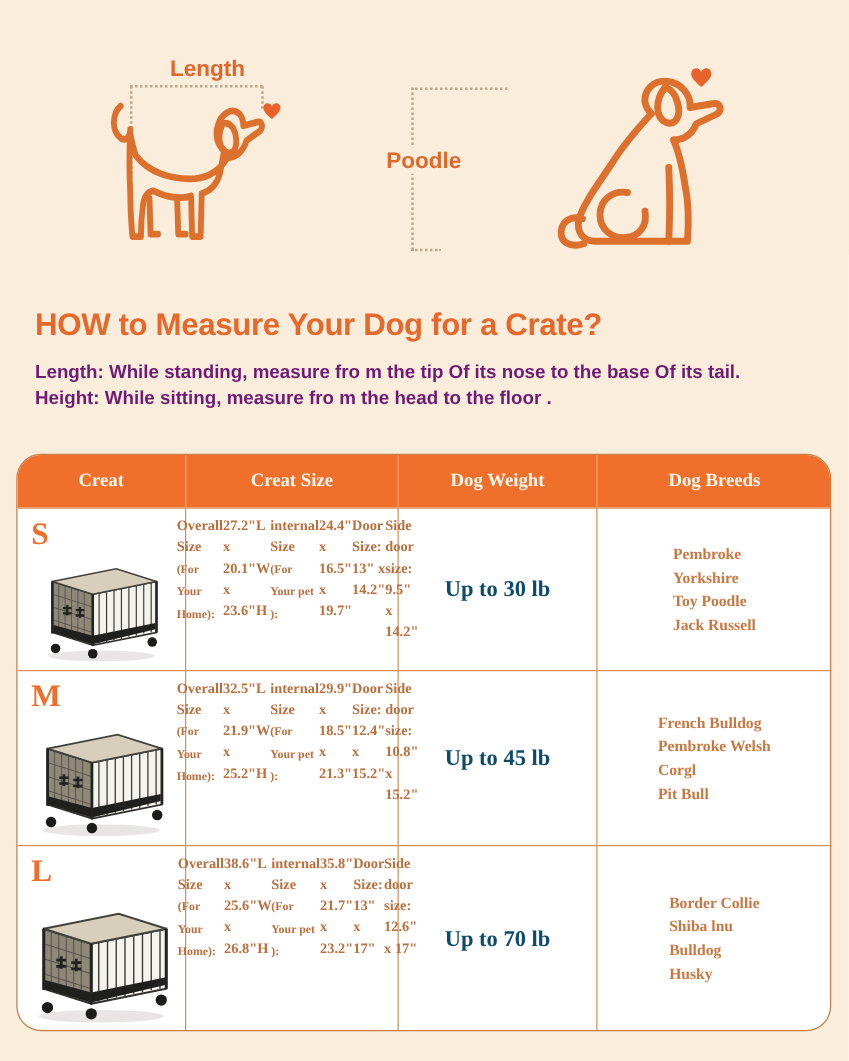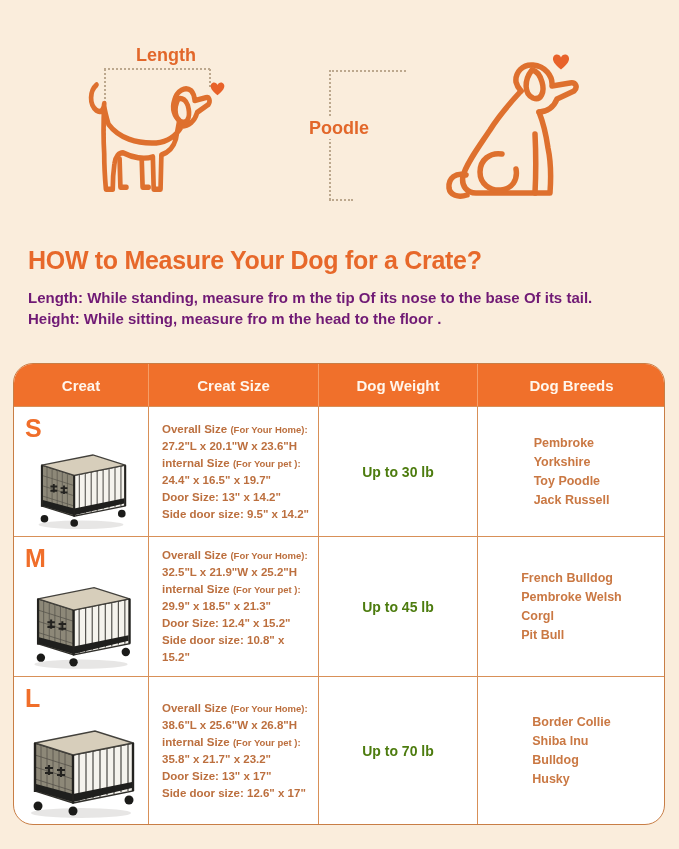--- a/index.html
+++ b/index.html
@@ -34,47 +34,48 @@
   .crate-table{
     position:absolute;left:13px;top:363px;width:652px;height:462px;
     background:#FFFFFF;
     border:1px solid #C87E46;
     border-radius:20px;
     overflow:hidden;
     display:grid;
     grid-template-columns:135px 170px 159px 187px;
     grid-template-rows:42px 130px 140px 149px;
     box-sizing:border-box;
+    font-family:Liberation Serif, serif;
   }
   .th{
     background:#F0702B;color:#FFF6EC;
     font-size:15px;font-weight:700;
     display:flex;align-items:center;justify-content:center;
   }
   .th.sep{border-right:1px solid #F59E67;}
   .cell{
     border-top:1px solid #D89058;
     box-sizing:border-box;
     position:relative;
   }
   .cell.sep{border-right:1px solid #D89058;}
   .letter{
     position:absolute;top:7px;left:11px;
     color:#F06E2A;font-size:25px;font-weight:800;
   }
   .crate-img{position:absolute;left:50%;bottom:5px;transform:translateX(-50%);}
   .sizecell{
-    display:flex;flex-direction:column;justify-content:center;
+    display:flex;flex-direction:row;justify-content:center;
     padding:6px 4px 6px 13px;
     color:#BC6F3E;font-weight:700;font-size:11.5px;line-height:17px;
   }
   .sizecell .note{font-size:9.5px;font-weight:700;}
   .weightcell{
     display:flex;align-items:center;justify-content:center;
-    color:#4d7c0f;font-weight:700;font-size:14px;
+    color:#0c4a6e;font-weight:700;font-size:18px;
   }
   .breedcell{
     display:flex;align-items:center;justify-content:center;
   }
   .breedcell .breeds{
     color:#CA7843;font-weight:700;font-size:12.5px;line-height:19px;text-align:left;
   }
 </style>
 </head>
 <body>

